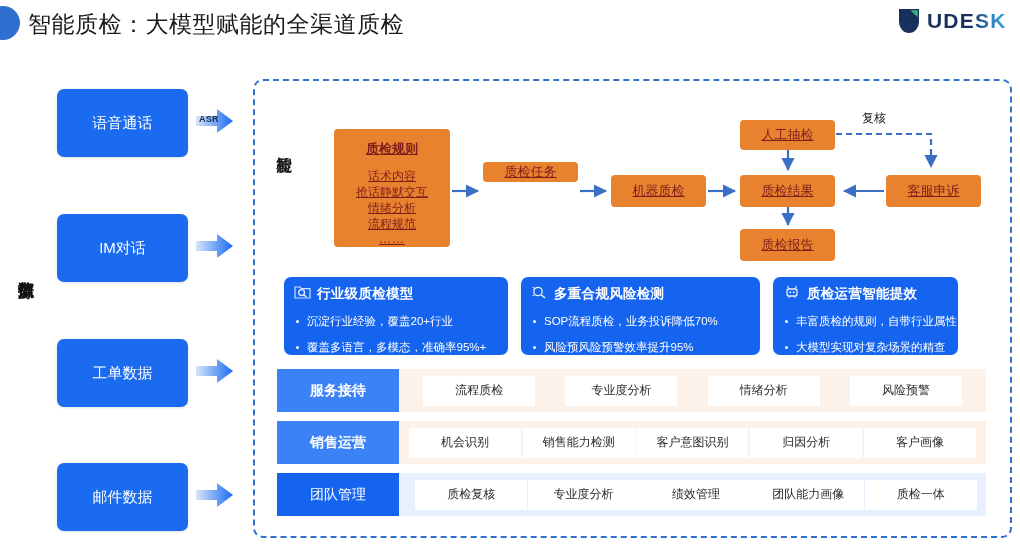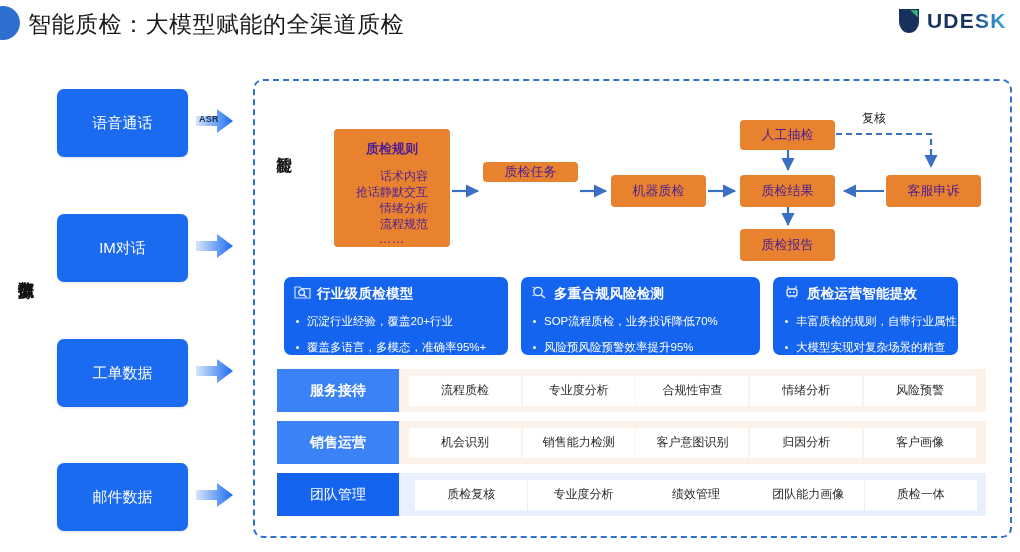--- a/index.html
+++ b/index.html
@@ -59,23 +59,23 @@
   }
 
   #flow-label{
     left:272px;top:144px;width:22px;
     writing-mode:vertical-rl;text-orientation:upright;
     font-size:16px;line-height:19px;color:#1a1a1a;letter-spacing:0px;
   }
 
   
   .obox{
-    background:#e8822e;color:#4c1d95;border-radius:4px;
+    background:#e8822e;color:#7f1d1d;border-radius:4px;
     display:flex;flex-direction:column;align-items:center;justify-content:center;
-    text-align:right;font-size:13px;
+    text-align:center;font-size:13px;text-decoration:underline;
   }
   #box-rules{
     left:334px;top:129px;width:116px;height:118px;border-radius:4px;
     padding:0;justify-content:flex-start;
   }
   #box-rules .rules-title{font-size:13px;font-weight:bold;margin-top:11px;}
   #box-rules .rules-list{margin-top:10px;font-size:12px;line-height:16px;}
   #box-rules .rules-dots{font-size:12px;line-height:15px;letter-spacing:1px;}
 
   #box-task{left:483px;top:162px;width:95px;height:20px;}
@@ -298,21 +298,20 @@
     <li>丰富质检的规则，自带行业属性</li>
     <li>大模型实现对复杂场景的精查</li>
   </ul>
 </div>
 
 <div class="abs mrow" id="mrow-0">
   <div class="mrow-head">服务接待</div>
   <div class="mrow-cells">
     <div class="mcell">流程质检</div>
     <div class="mcell">专业度分析</div>
-    <div class="mcell">合规性审查</div>
     <div class="mcell">情绪分析</div>
     <div class="mcell">风险预警</div>
   </div>
 </div>
 
 <div class="abs mrow" id="mrow-1">
   <div class="mrow-head">销售运营</div>
   <div class="mrow-cells">
     <div class="mcell">机会识别</div>
     <div class="mcell">销售能力检测</div>

